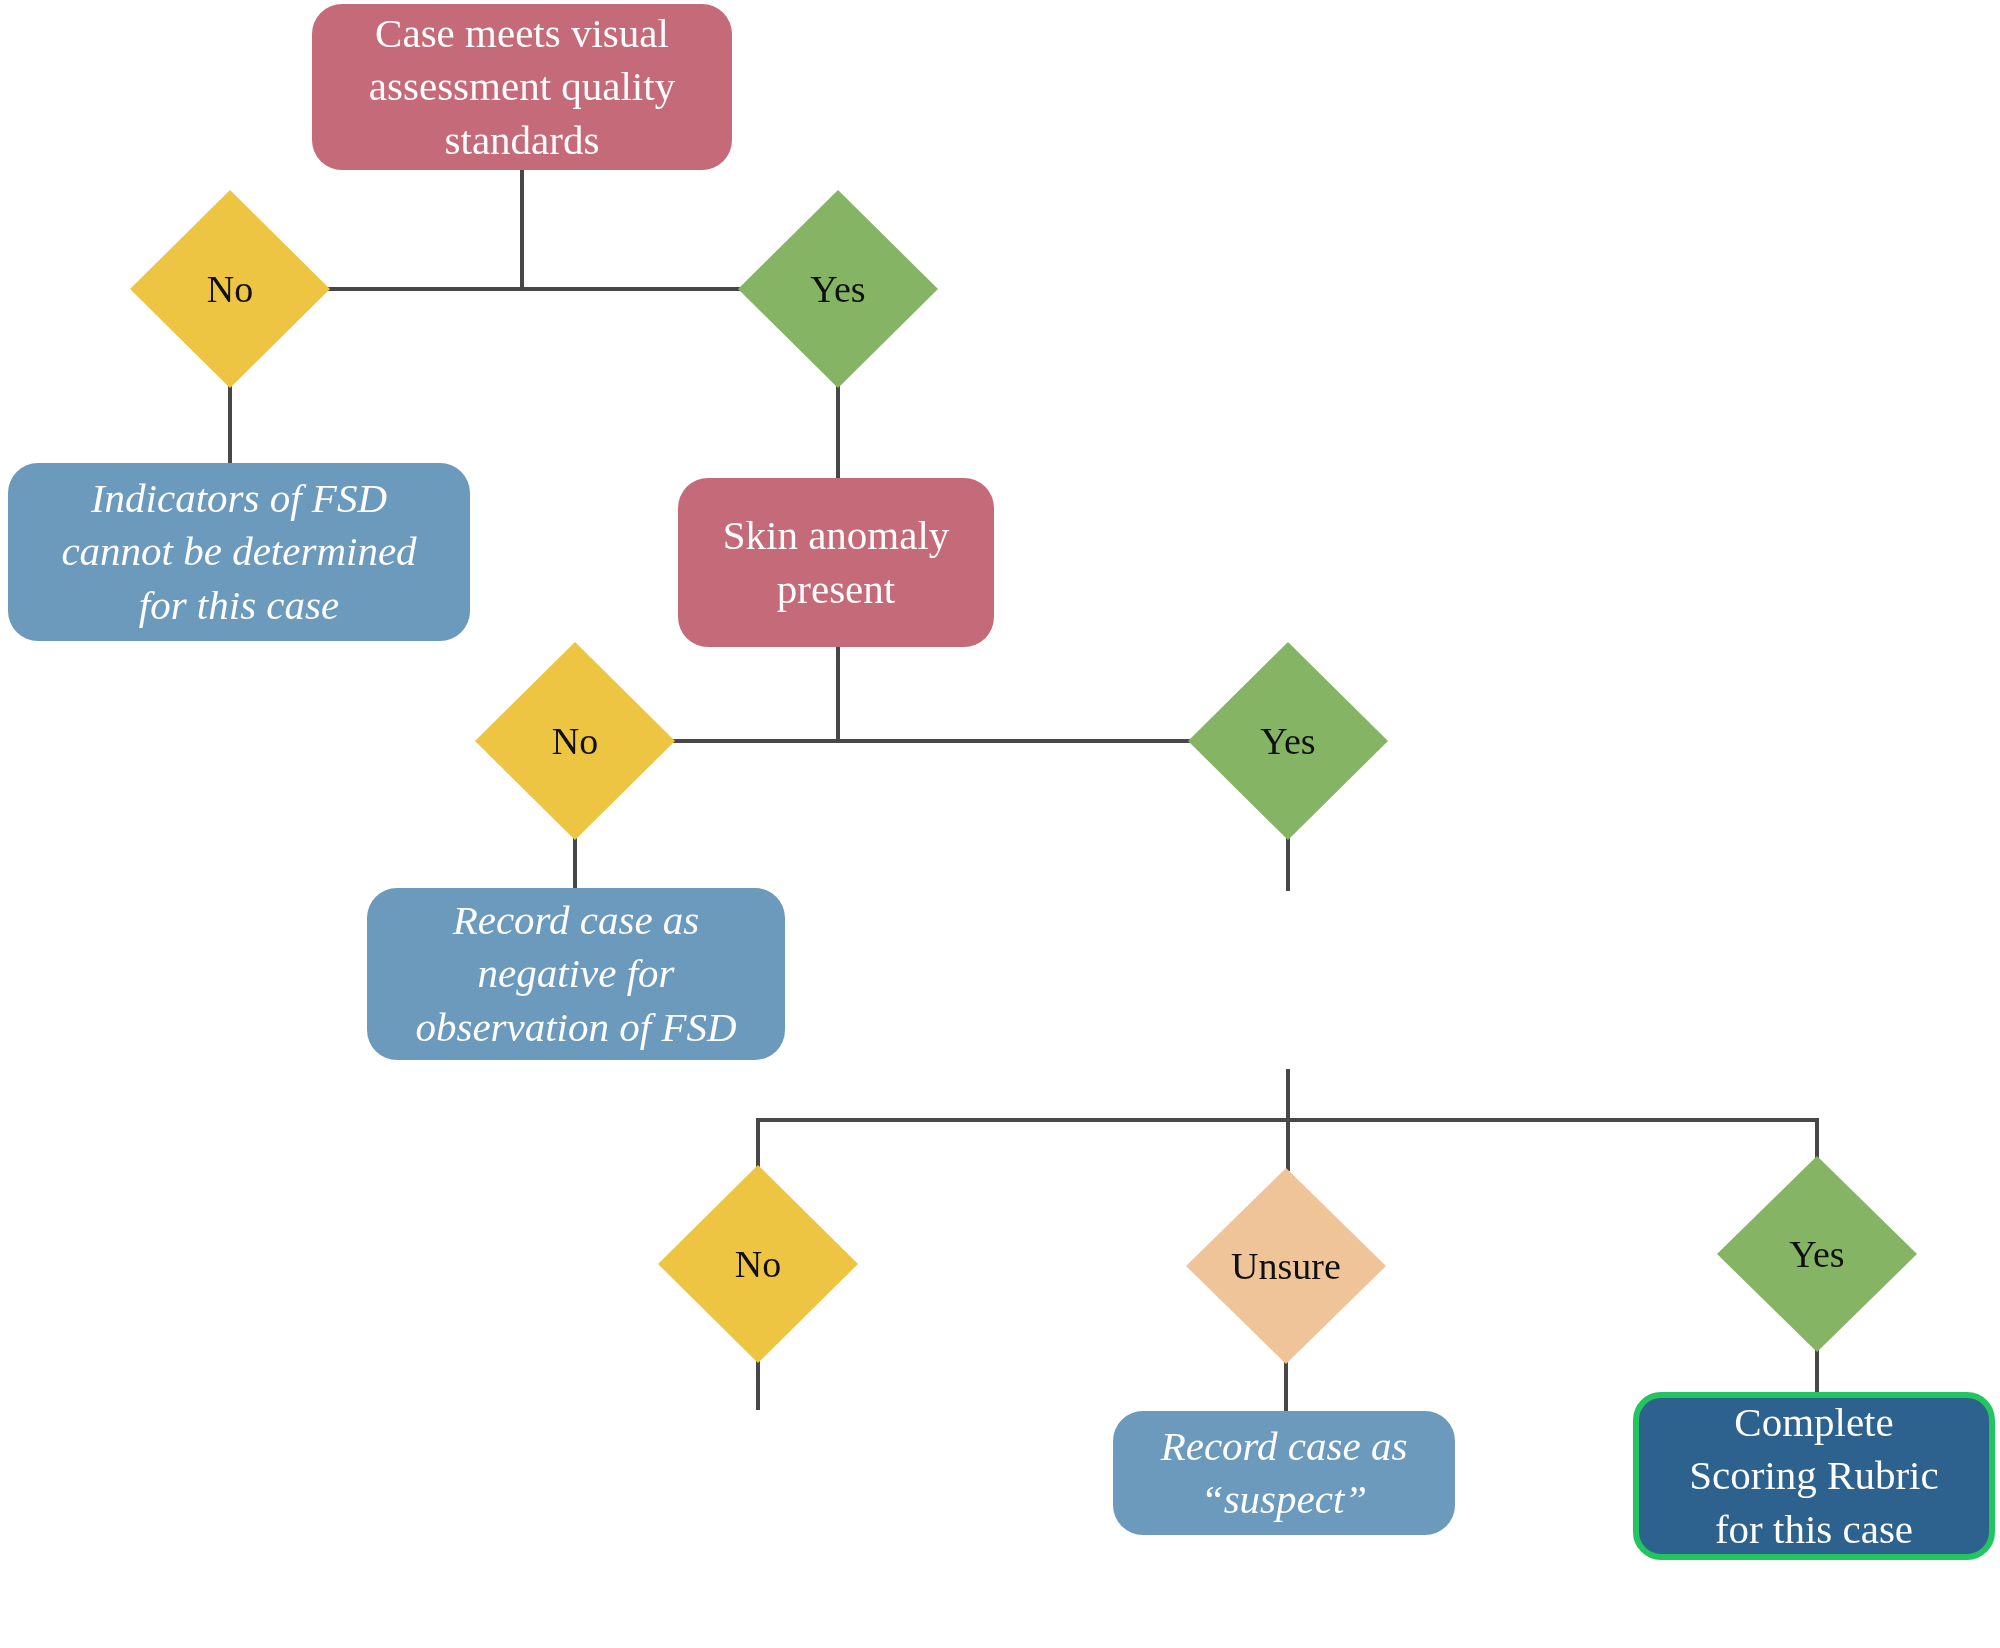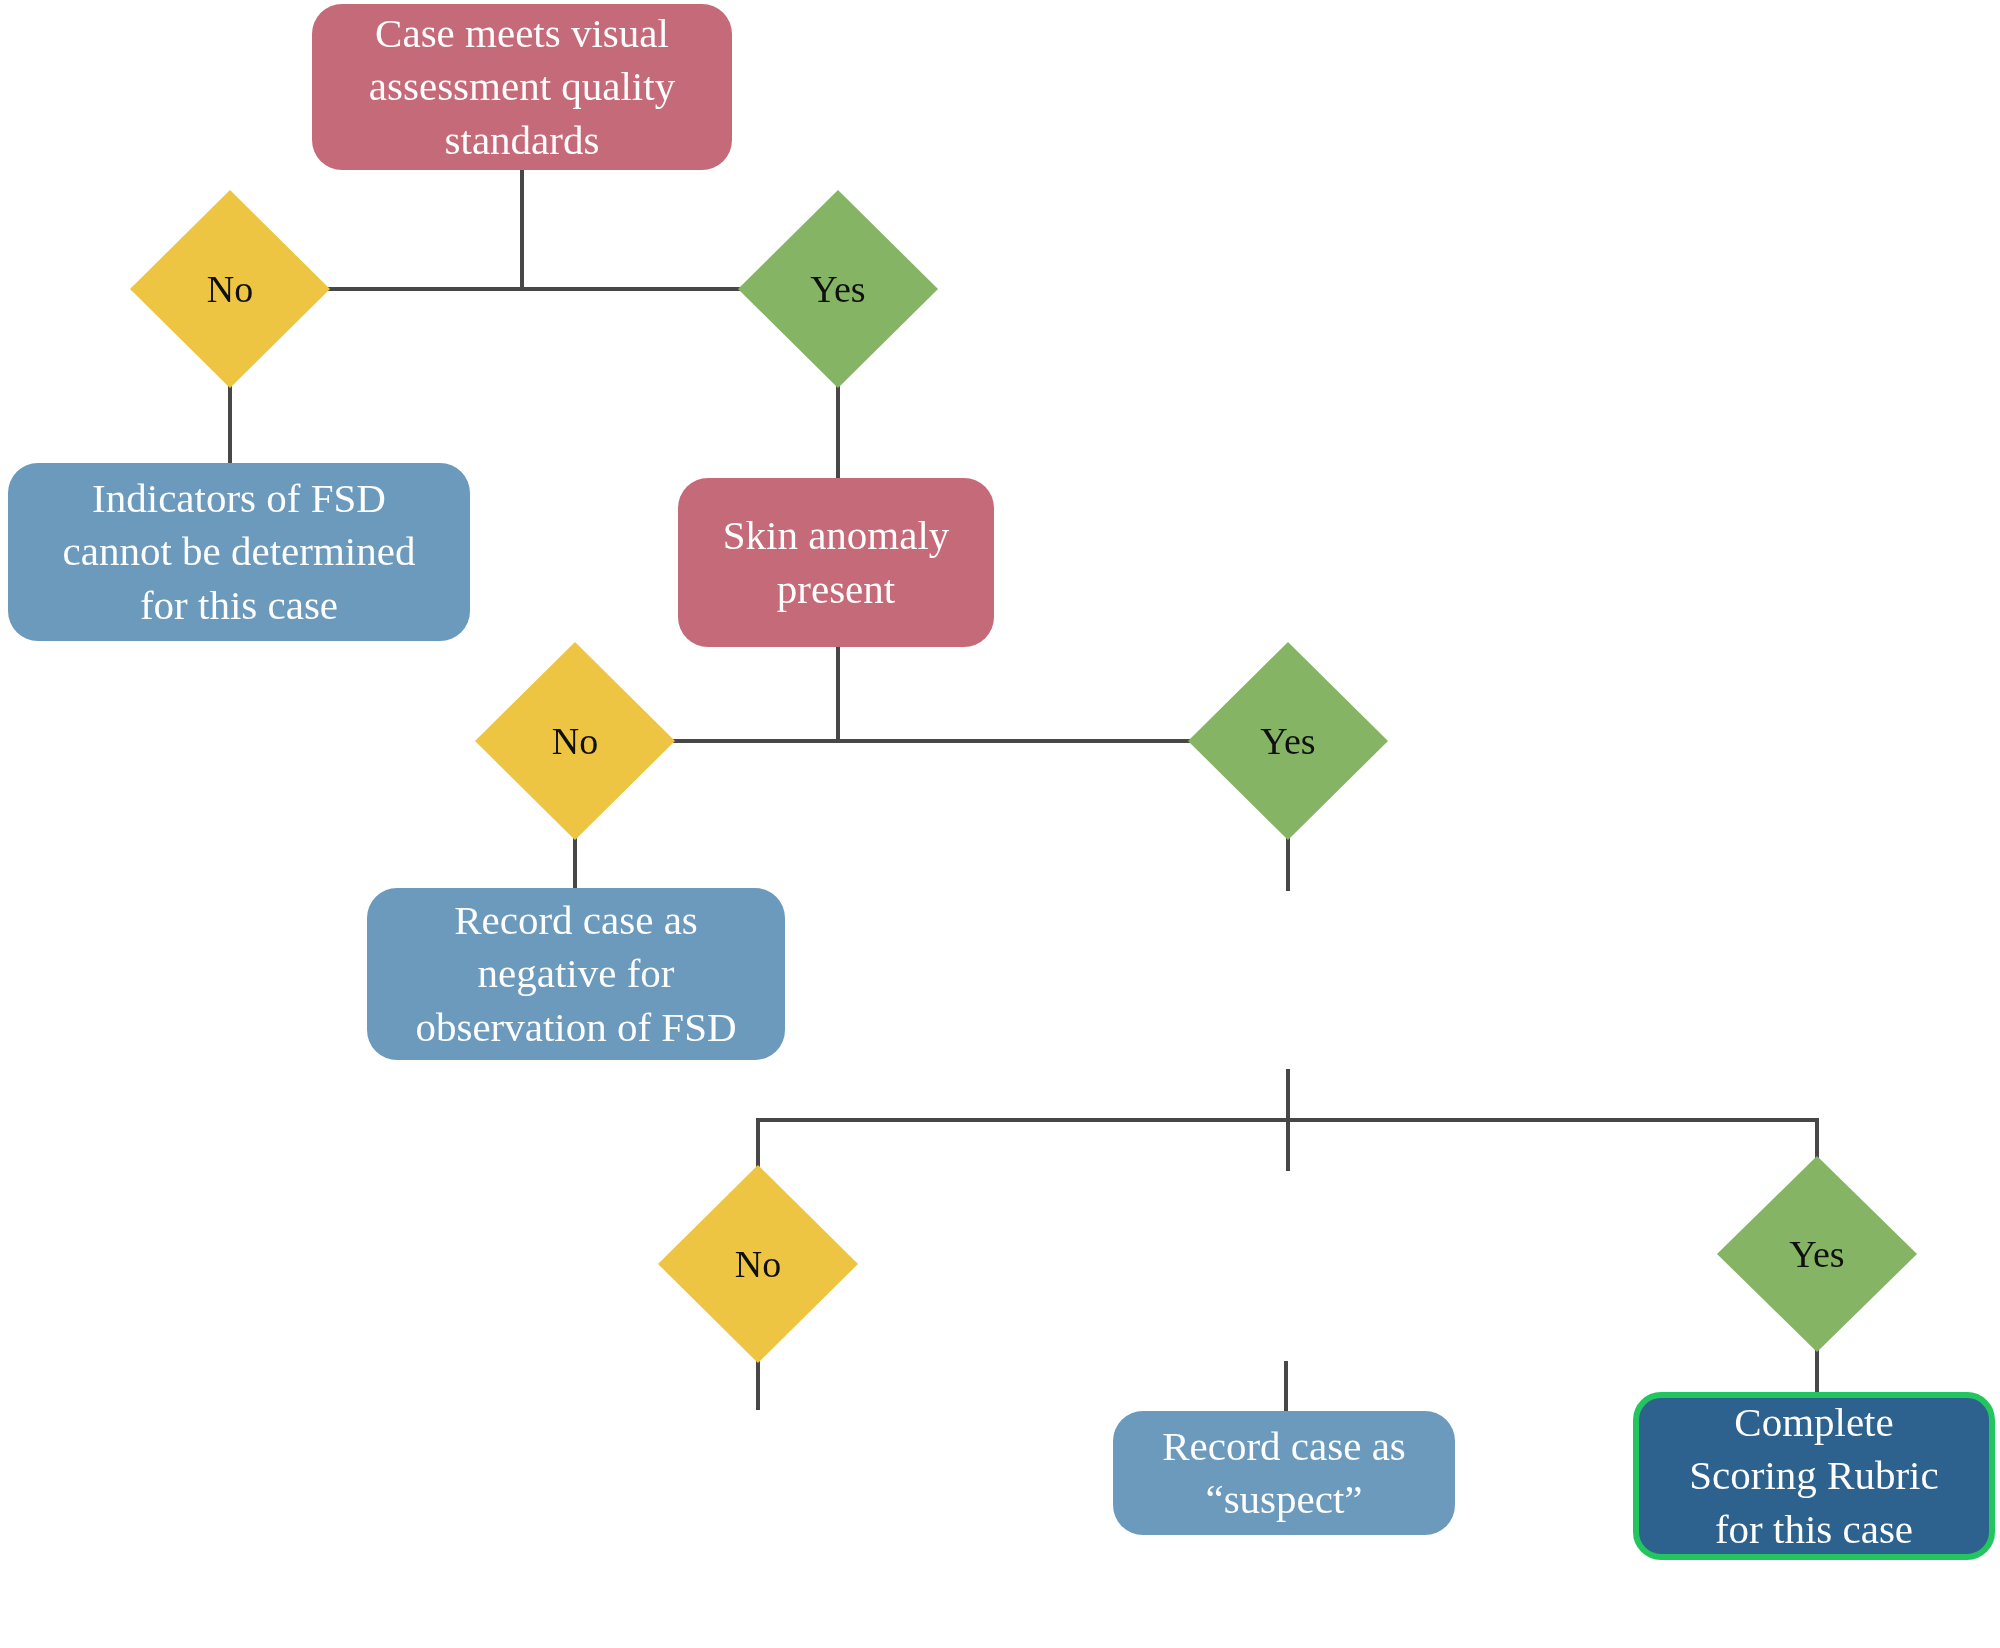--- a/index.html
+++ b/index.html
@@ -16,21 +16,21 @@
     text-align:center;box-sizing:border-box;
   }
   .box{
     border-radius:30px;
     color:#fdfdfd;
     font-size:41px;line-height:1.3;
     white-space:pre-line;
     padding:0 10px;
   }
   .pink{background:var(--process-pink);}
-  .blue{background:var(--outcome-blue);}
+  .blue{background:var(--outcome-blue);font-style:italic;}
   .darkblue{
     background:var(--terminal-blue);
     border:6px solid #22c55e;
     border-radius:28px;
   }
   .diamond{
     clip-path:polygon(50% 0,100% 50%,50% 100%,0 50%);
     color:#101010;
     font-size:38px;
   }
@@ -87,16 +87,17 @@
   <div class="node diamond yellow" style="left:130px;top:190px;width:200px;height:198px;">No</div>
 
   <div class="node diamond green" style="left:738px;top:190px;width:200px;height:198px;">Yes</div>
 
   <div class="node diamond yellow" style="left:475px;top:642px;width:200px;height:198px;">No</div>
 
   <div class="node diamond green" style="left:1188px;top:642px;width:200px;height:198px;">Yes</div>
 
   <div class="node diamond yellow" style="left:658px;top:1165px;width:200px;height:198px;">No</div>
 
+  <div class="node diamond peach" style="left:1186px;top:1168px;width:200px;height:196px;">Unsure</div>
 
   <div class="node diamond green" style="left:1717px;top:1156px;width:200px;height:196px;">Yes</div>
 
 </div>
 
 </body></html>

